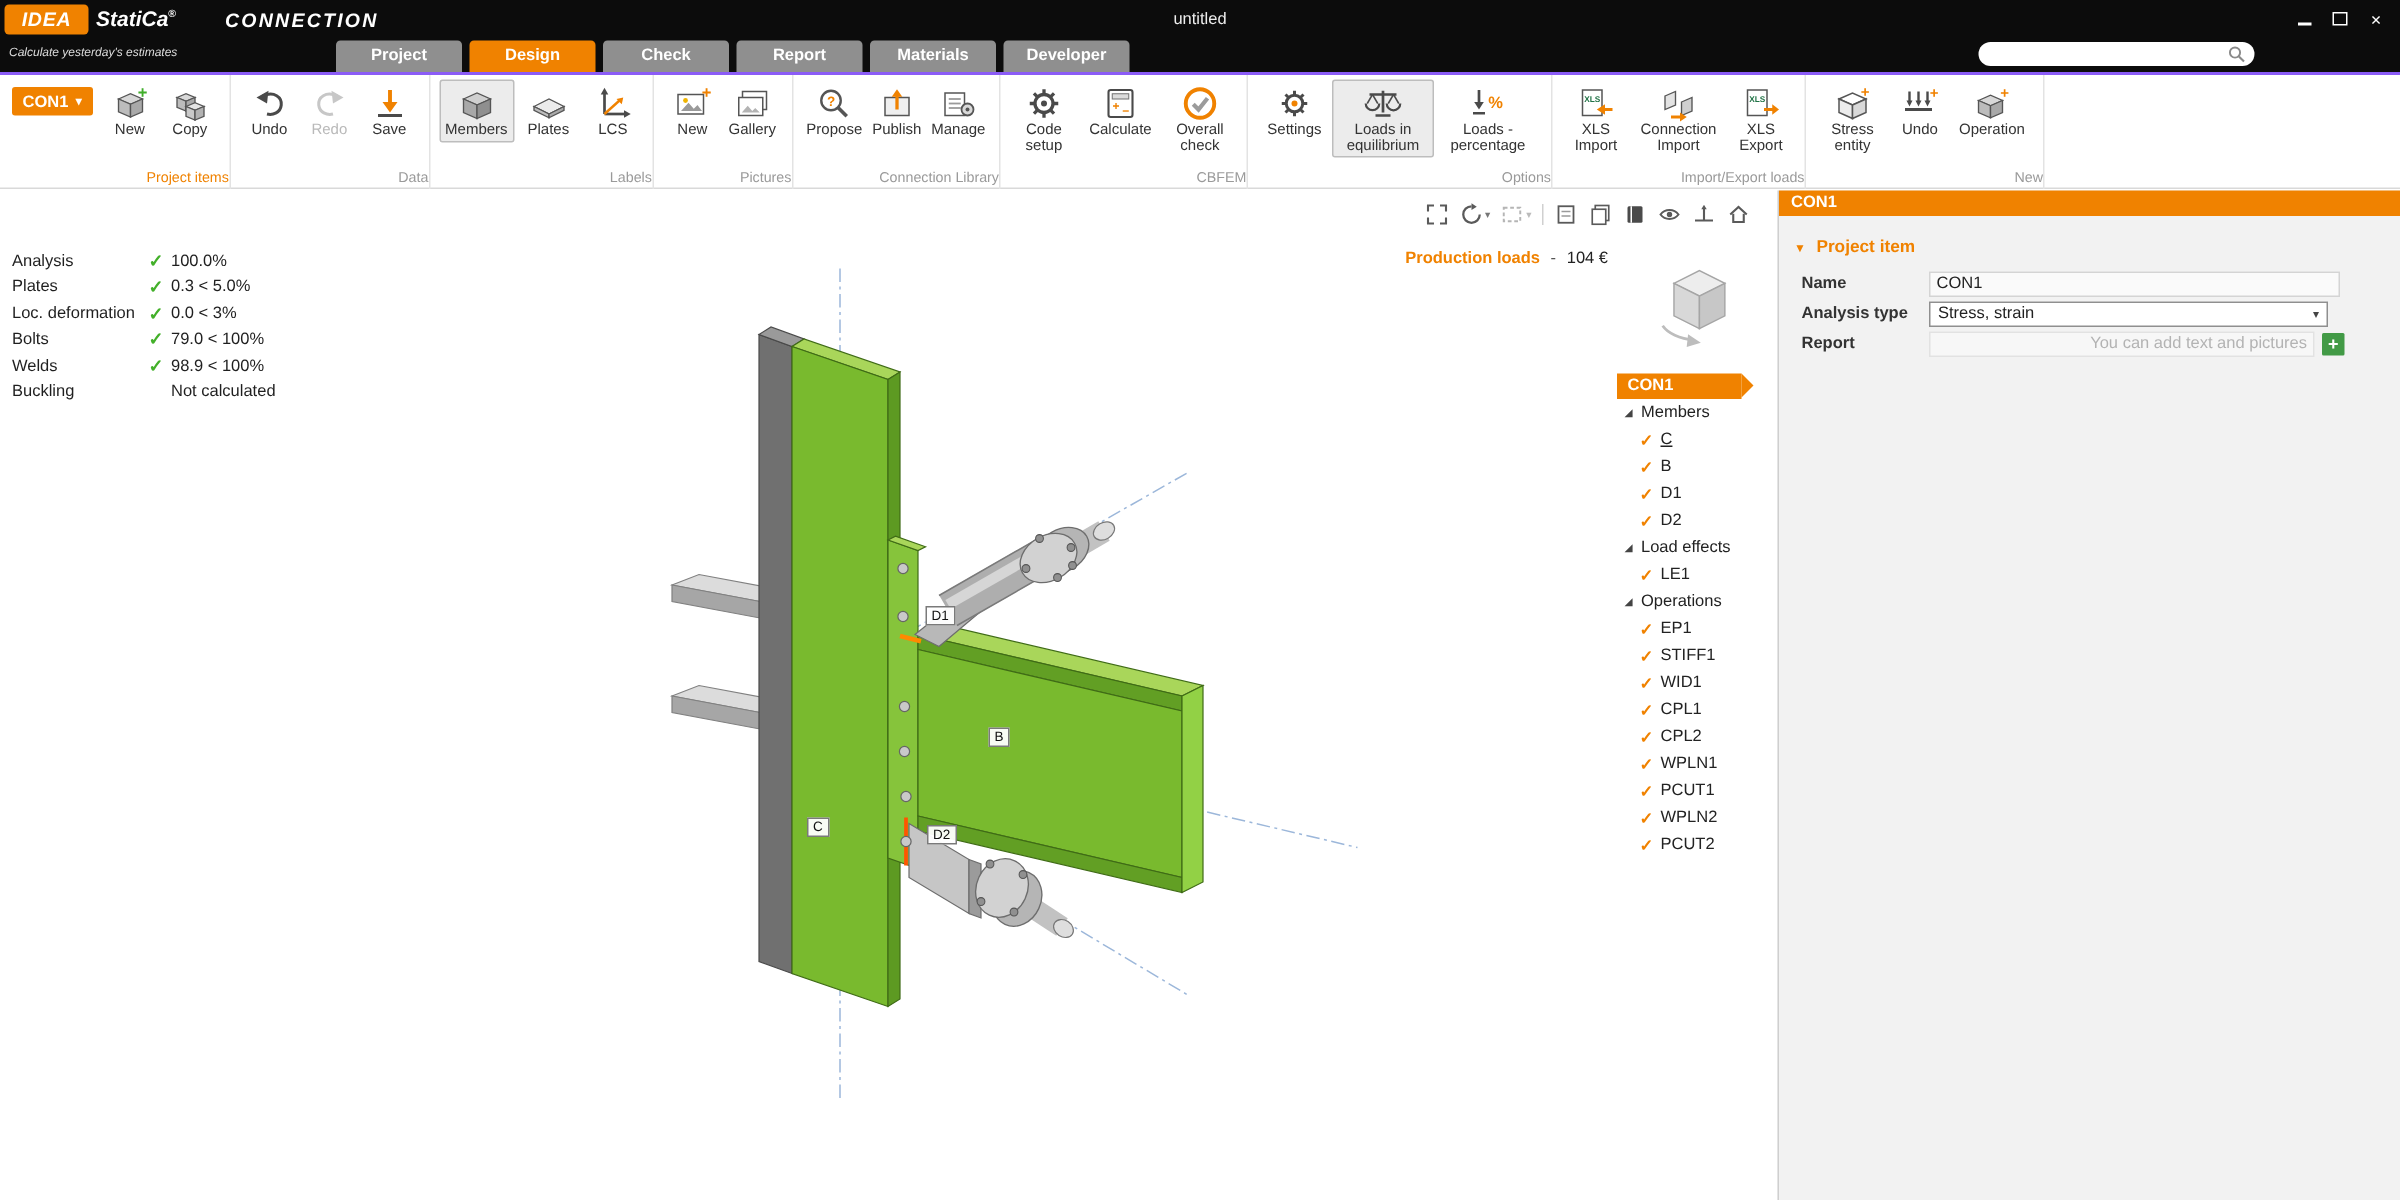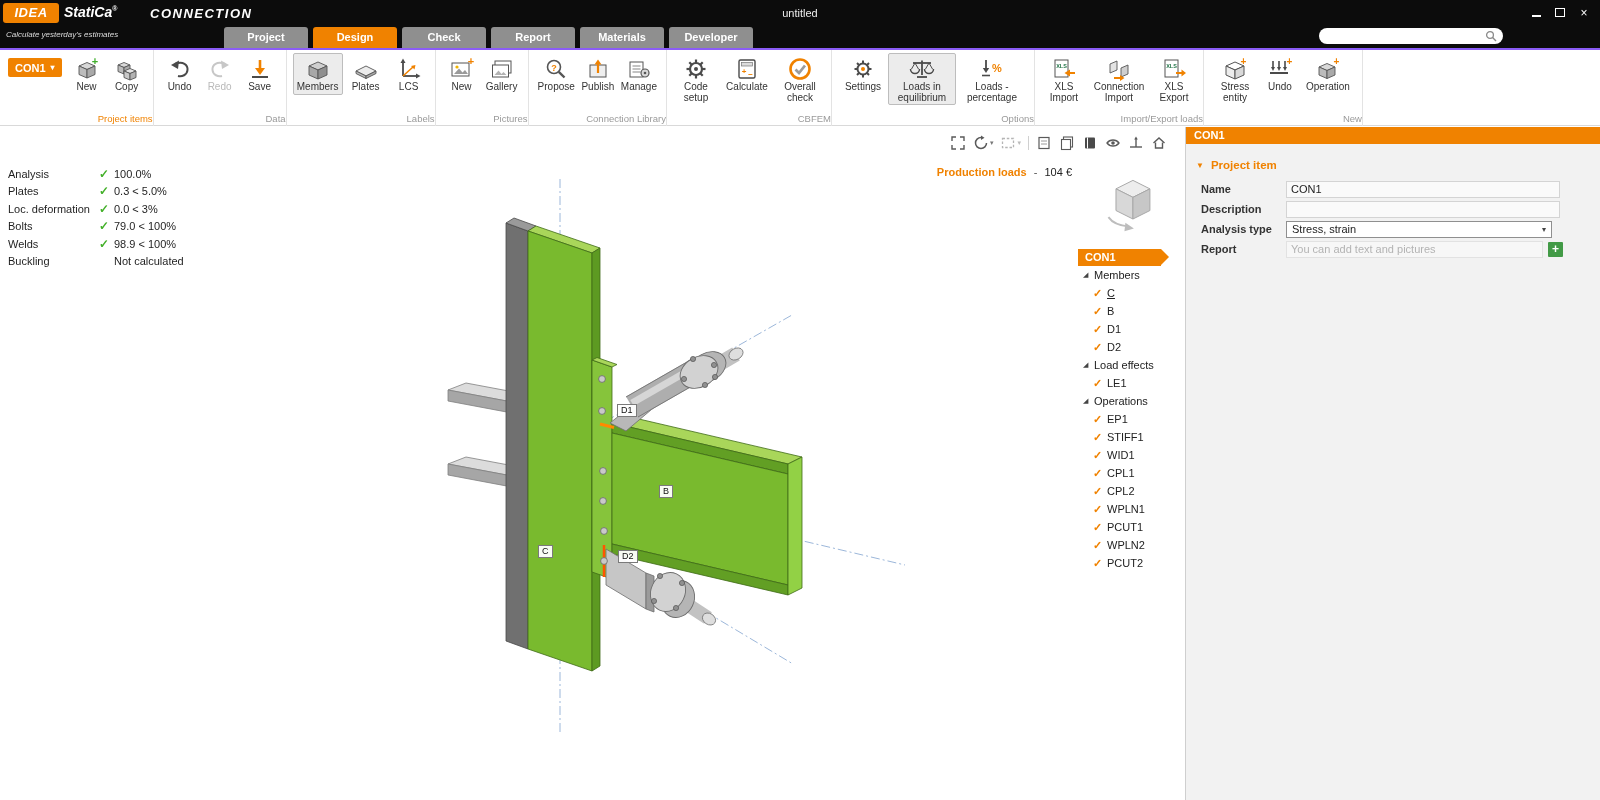--- a/index.html
+++ b/index.html
@@ -72,21 +72,21 @@
   
   .sidepanel{position:absolute;top:127px;left:1185px;width:415px;height:673px;background:#f2f2f2;border-left:1px solid #cfcfcf;box-sizing:border-box;}
   .pp-header{height:17px;background:#f08200;color:#fff;font-weight:bold;font-size:11px;line-height:17px;padding-left:8px;}
   .pp-section{display:flex;align-items:center;margin:15px 0 8px 10px;color:#f08200;font-weight:bold;font-size:11.5px;gap:7px;}
   .pp-section .tri{font-size:8px;}
   .pp-row{display:flex;align-items:center;height:20px;margin-left:15px;font-size:11px;color:#333;}
   .pp-label{width:85px;font-weight:bold;}
   .pp-input{width:264px;height:15px;border:1px solid #d4d4d4;background:#fafafa;font-size:11px;padding:0 4px;font-family:inherit;color:#222;outline:none;}
   .pp-select{width:266px;height:17px;border:1px solid #8f8f8f;background:#fff;display:flex;align-items:center;justify-content:space-between;padding:0 5px;box-sizing:border-box;font-size:11px;color:#222;}
   .pp-select .caret{font-size:8px;color:#444;}
-  .pp-report{width:247px;height:15px;border:1px solid #e2e2e2;background:#f7f7f7;color:#b3b3b3;font-size:11px;line-height:15px;padding:0 4px;}
+  .pp-report{width:247px;height:15px;border:1px solid #e2e2e2;background:#f7f7f7;color:#b3b3b3;font-size:11px;line-height:15px;padding:0 4px;text-align:right;}
   .pp-add{width:15px;height:15px;background:#429a46;color:#fff;font-size:12px;font-weight:bold;display:flex;align-items:center;justify-content:center;margin-left:5px;border-radius:1px;}
 </style>
 </head>
 <body>
 
 <div class="app">
 
   <div class="header">
     <div class="logo-box">IDEA</div>
     <div class="logo-text"><span>StatiCa</span><sup>®</sup></div>
@@ -753,24 +753,20 @@
     <div class="pp-header">CON1</div>
     <div class="pp-section">
       <span class="tri">▼</span>
       <span>Project item</span>
     </div>
     <div class="pp-row">
       <span class="pp-label">Name</span>
       <input class="pp-input" value="CON1" style="">
     </div>
     <div class="pp-row">
-      <span class="pp-label">Description</span>
-      <input class="pp-input" value="" style="">
-    </div>
-    <div class="pp-row">
       <span class="pp-label">Analysis type</span>
       <div class="pp-select">
         <span>Stress, strain</span>
         <span class="caret">▾</span>
       </div>
     </div>
     <div class="pp-row">
       <span class="pp-label">Report</span>
       <div class="pp-report">You can add text and pictures</div>
       <div class="pp-add">

